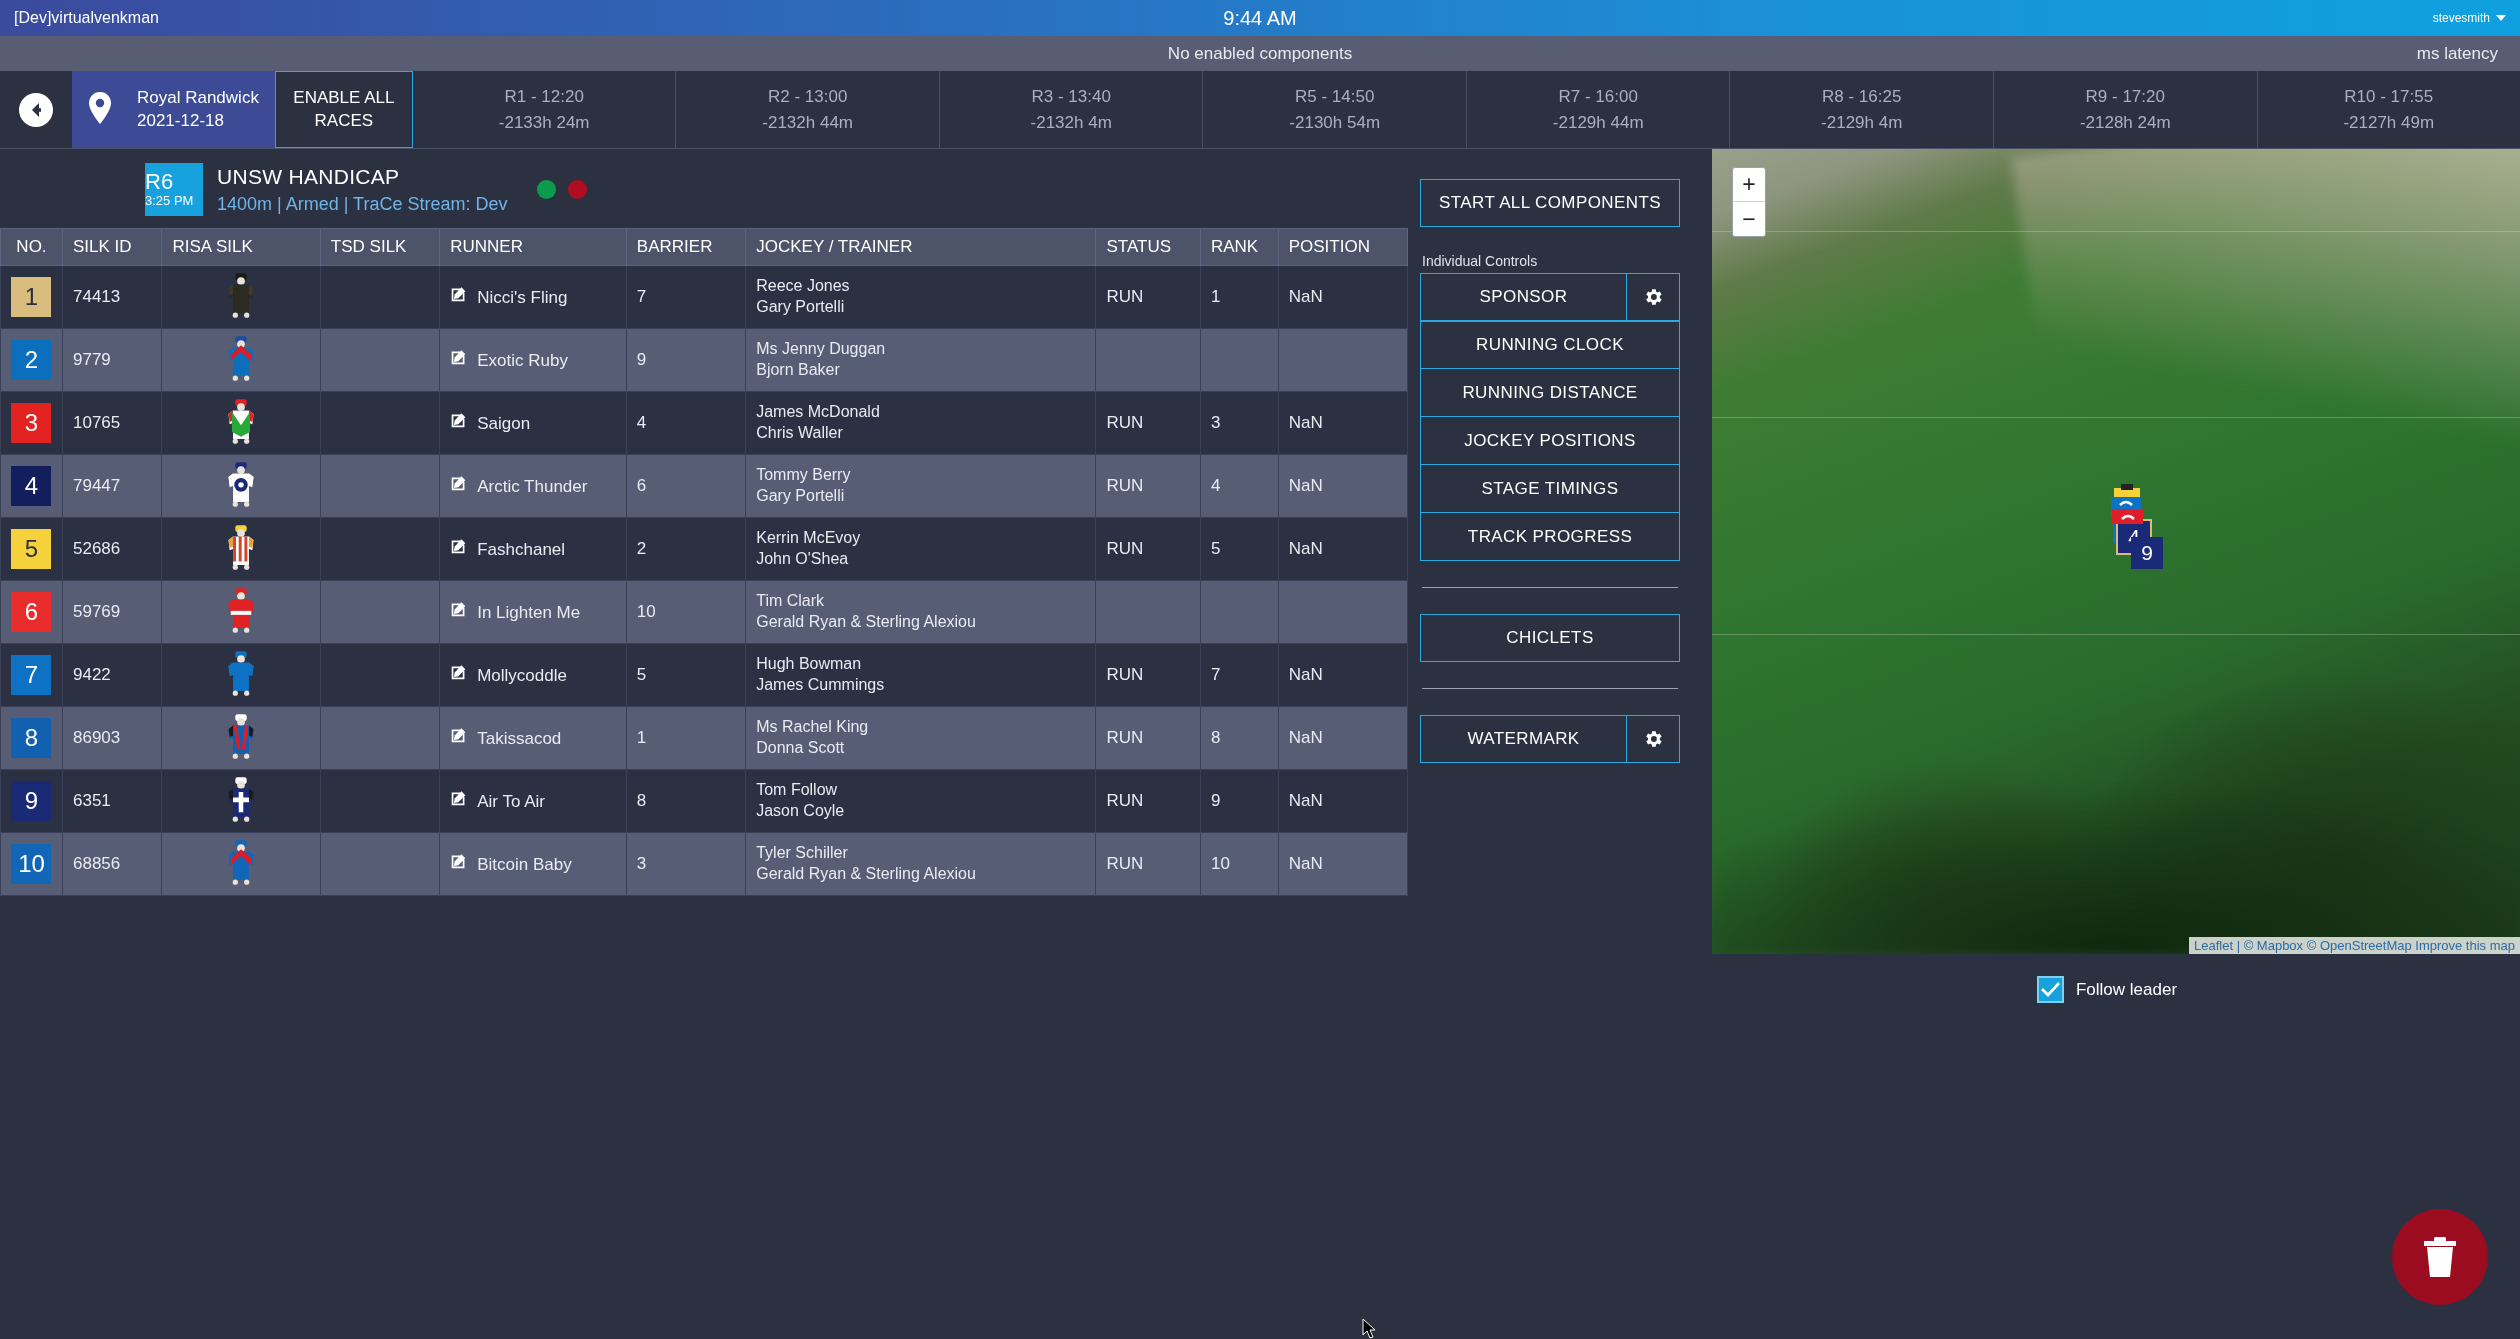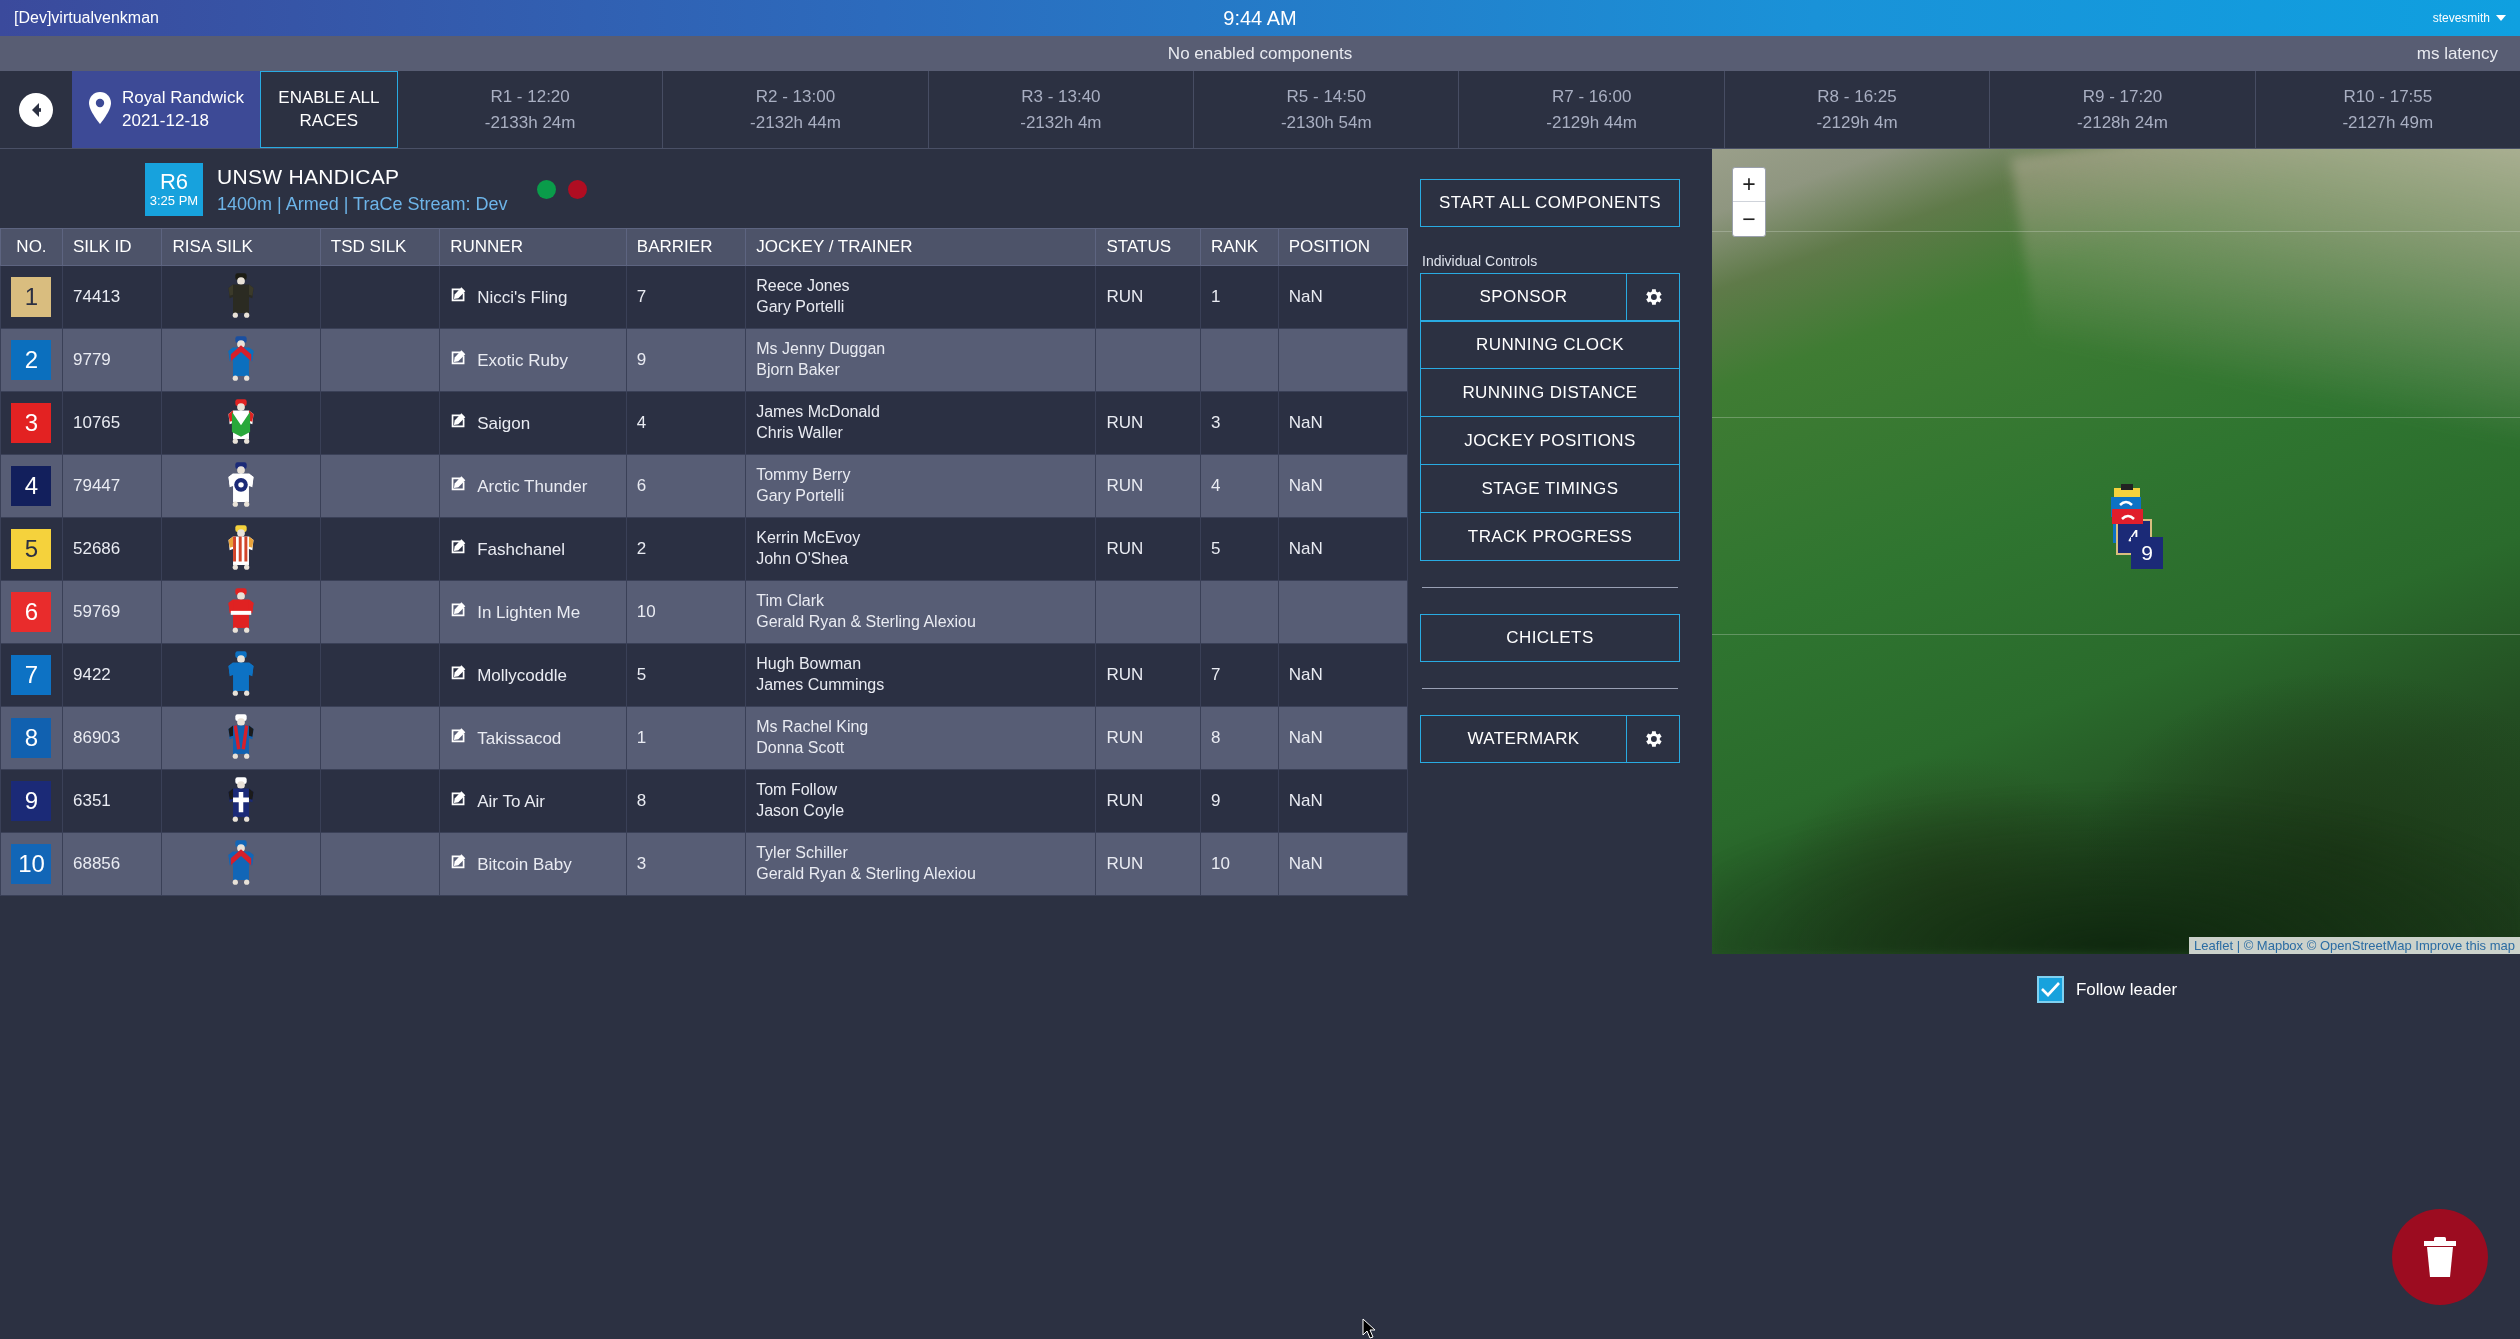--- a/index.html
+++ b/index.html
@@ -52,21 +52,21 @@
     width: 72px; display:flex; align-items:center; justify-content:center;
     cursor: pointer;
   }
   .circle-arrow {
     width: 34px; height: 34px; border-radius: 50%; background: #ffffff;
     display:flex; align-items:center; justify-content:center;
   }
   .circle-arrow svg { display:block; }
   .venue {
     background: #3d4a96; min-width: 170px;
-    display:flex; align-items:center; gap: 10px; padding: 0 16px;
+    display:flex; align-items:center; gap: 25px; padding: 0 16px;
     cursor: pointer;
   }
   .venue .pin { flex: none; }
   .venue .vtext { line-height: 1.35; color: #ffffff; font-size: 17px; white-space: nowrap; }
   .enable-all {
     width: 138px;
     border: 1px solid #29abe2;
     background: #2c3142;
     color: #ffffff;
     display:flex; align-items:center; justify-content:center; text-align:center;
@@ -86,21 +86,21 @@
   .race-tab.active { background: #585d73; color: #e8eaf0; border-left-color: transparent; }
   .race-tab.active + .race-tab { border-left-color: transparent; }
 
   
   .body-area { display: flex; height: calc(1339px - 36px - 35px - 79px); }
   .left-col { width: 1412px; position: relative; }
 
   
   .race-header { display:flex; align-items:center; padding: 14px 0 12px 145px; }
   .rbadge {
-    width: 58px; background: #17a2dd; color:#fff; text-align:center;
+    width: 58px; background: #17a2dd; color:#fff; text-align:left;
     padding: 6px 0 7px 0; line-height:1.15;
   }
   .rbadge .rno { font-size: 22px; font-weight: normal; }
   .rbadge .rtime { font-size: 13px; }
   .race-title-wrap { margin-left: 14px; line-height: 1.35; }
   .race-title { color:#ffffff; font-size: 21px; letter-spacing:.3px; }
   .race-sub { color:#6db4e8; font-size: 18px; }
   .led-wrap { display:flex; gap:12px; margin-left: 30px; }
   .led { width: 19px; height: 19px; border-radius:50%; }
   .led.green { background:#0a9c4a; }

